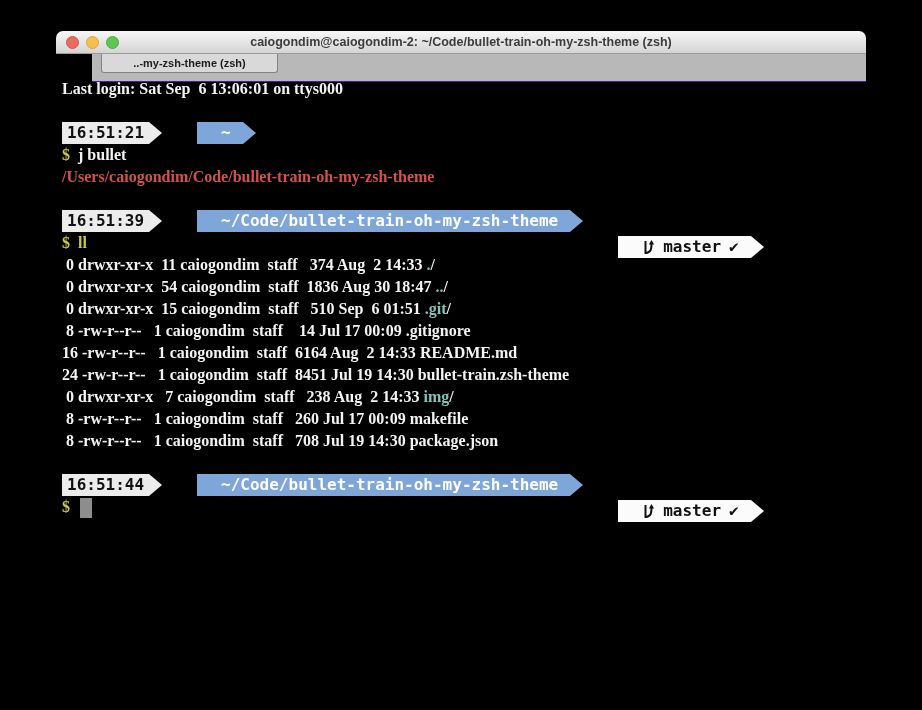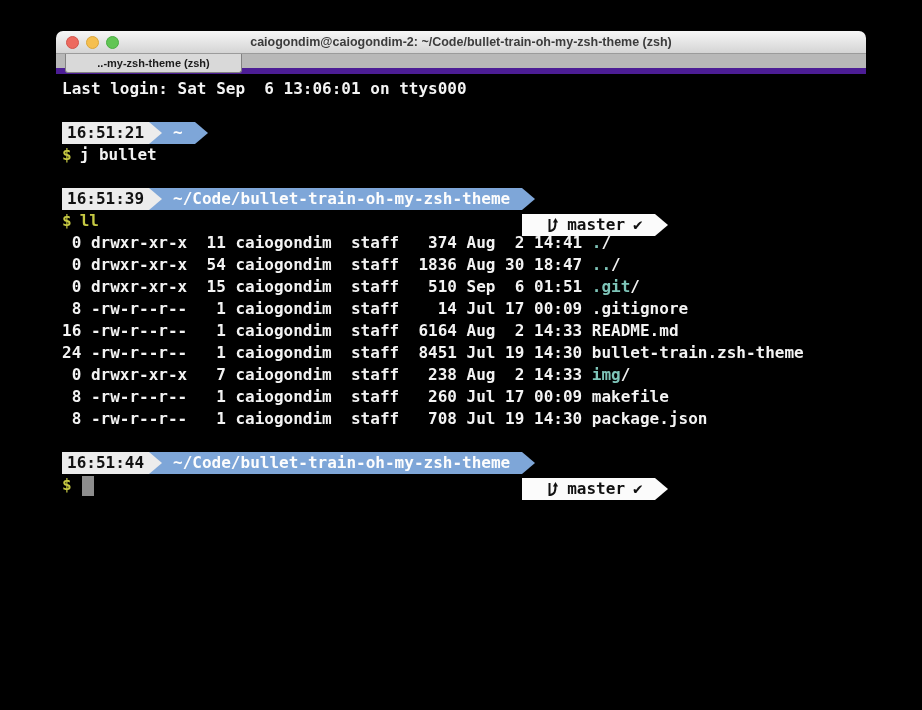--- a/index.html
+++ b/index.html
@@ -21,43 +21,43 @@
   .lights{position:absolute;left:10px;top:0;height:100%;display:flex;align-items:center;gap:7px;}
   .light{width:13px;height:13px;border-radius:50%;display:inline-block;}
   .light.red{background:#ed6a5f;border:1px solid #d1564c;}
   .light.yellow{background:#f5bf4f;border:1px solid #dba63a;}
   .light.green{background:#61c554;border:1px solid #4aad42;}
   .titletext{
     flex:1;text-align:center;font-family:"Liberation Sans",sans-serif;
     font-size:12.5px;color:#3c3c3c;font-weight:700;line-height:22px;
     white-space:nowrap;overflow:hidden;
   }
-  .tabbar{height:20px;background:#b8b8b8;border-bottom:6px solid #4c1d95;position:relative;}
+  .tabbar{height:28px;background:#b8b8b8;border-bottom:1px solid #4c1d95;position:relative;margin-left:36px;}
   .tab{
     position:absolute;left:9px;top:0;width:177px;height:19px;
     background:#d9d9d9;border:1px solid #828282;border-top:none;
     border-radius:0 0 3px 3px;
     display:flex;align-items:center;justify-content:center;
   }
   .tabtext{font-family:"Liberation Sans",sans-serif;font-size:11px;font-weight:700;color:#1c1c1c;white-space:nowrap;}
 
   
   .term{
     position:absolute;left:62px;top:78px;right:0;
     font-size:16px;font-weight:700;color:var(--fg);
   }
-  .line{white-space:pre;height:22px;line-height:22px;}
+  .line{white-space:pre;height:22px;line-height:22px;font-family:Liberation Serif, serif;}
   .blank{height:22px;}
   .yellow{color:var(--yellow);}
   .red{color:var(--red);}
   .dir{color:var(--teal);}
   .cmdtext{margin-left:8px;}
 
   
-  .prompt-line{display:flex;height:22px;}
+  .prompt-line{display:flex;height:22px;gap:48px;}
   .seg{position:relative;height:22px;line-height:22px;font-size:16px;font-weight:700;}
   .seg::after{
     content:"";position:absolute;left:100%;top:0;width:0;height:0;
     border-top:11px solid transparent;border-bottom:11px solid transparent;
     border-left-style:solid;border-left-width:13px;
   }
   .seg.time{background:var(--time_bg);color:#111;padding:0 5px;z-index:3;}
   .seg.time::after{border-left-color:var(--time_bg);}
   .seg.path{background:var(--blue);color:#fdfdfd;padding:0 12px 0 24px;z-index:2;}
   .seg.path::after{border-left-color:var(--blue);}
@@ -95,41 +95,42 @@
   <div class="line">Last login: Sat Sep  6 13:06:01 on ttys000</div>
   <div class="blank"></div>
 
   <div class="prompt-line">
     <span class="seg time">16:51:21</span>
     <span class="seg path">~</span>
   </div>
 
   <div class="line"><span class="yellow">$</span><span class="cmdtext">j bullet</span></div>
 
+  <div class="line red">/Users/caiogondim/Code/bullet-train-oh-my-zsh-theme</div>
   <div class="blank"></div>
 
   <div class="prompt-line">
     <span class="seg time">16:51:39</span>
     <span class="seg path">~/Code/bullet-train-oh-my-zsh-theme</span>
     <span class="seg git">
       <svg class="branch-icon" width="13" height="17" viewBox="0 0 13 17">
         <path d="M3.5 2 v13" stroke="#111" stroke-width="2" fill="none"></path>
         <path d="M3.5 14 c5.5 -0.5 6 -4 6 -9" stroke="#111" stroke-width="2" fill="none"></path>
         <path d="M9.5 1 l-2.6 4.4 h5.2 z" fill="#111"></path>
       </svg>
       <span>master</span>
       <span class="check">✔</span>
     </span>
   </div>
 
   <div class="line"><span class="yellow">$</span><span class="cmdtext yellow">ll</span></div>
 
 
   <div id="rows">
-  <div class="line"><span class="meta"> 0 drwxr-xr-x  11 caiogondim  staff   374 Aug  2 14:41 </span><span class="fname dir">.</span><span class="fsuffix">/</span></div>
+  <div class="line"><span class="meta"> 0 drwxr-xr-x  11 caiogondim  staff   374 Aug  2 14:33 </span><span class="fname dir">.</span><span class="fsuffix">/</span></div>
 
   <div class="line"><span class="meta"> 0 drwxr-xr-x  54 caiogondim  staff  1836 Aug 30 18:47 </span><span class="fname dir">..</span><span class="fsuffix">/</span></div>
 
   <div class="line"><span class="meta"> 0 drwxr-xr-x  15 caiogondim  staff   510 Sep  6 01:51 </span><span class="fname dir">.git</span><span class="fsuffix">/</span></div>
 
   <div class="line"><span class="meta"> 8 -rw-r--r--   1 caiogondim  staff    14 Jul 17 00:09 </span><span class="fname">.gitignore</span><span class="fsuffix"></span></div>
 
 
 
   <div class="line"><span class="meta">16 -rw-r--r--   1 caiogondim  staff  6164 Aug  2 14:33 </span><span class="fname">README.md</span><span class="fsuffix"></span></div>

